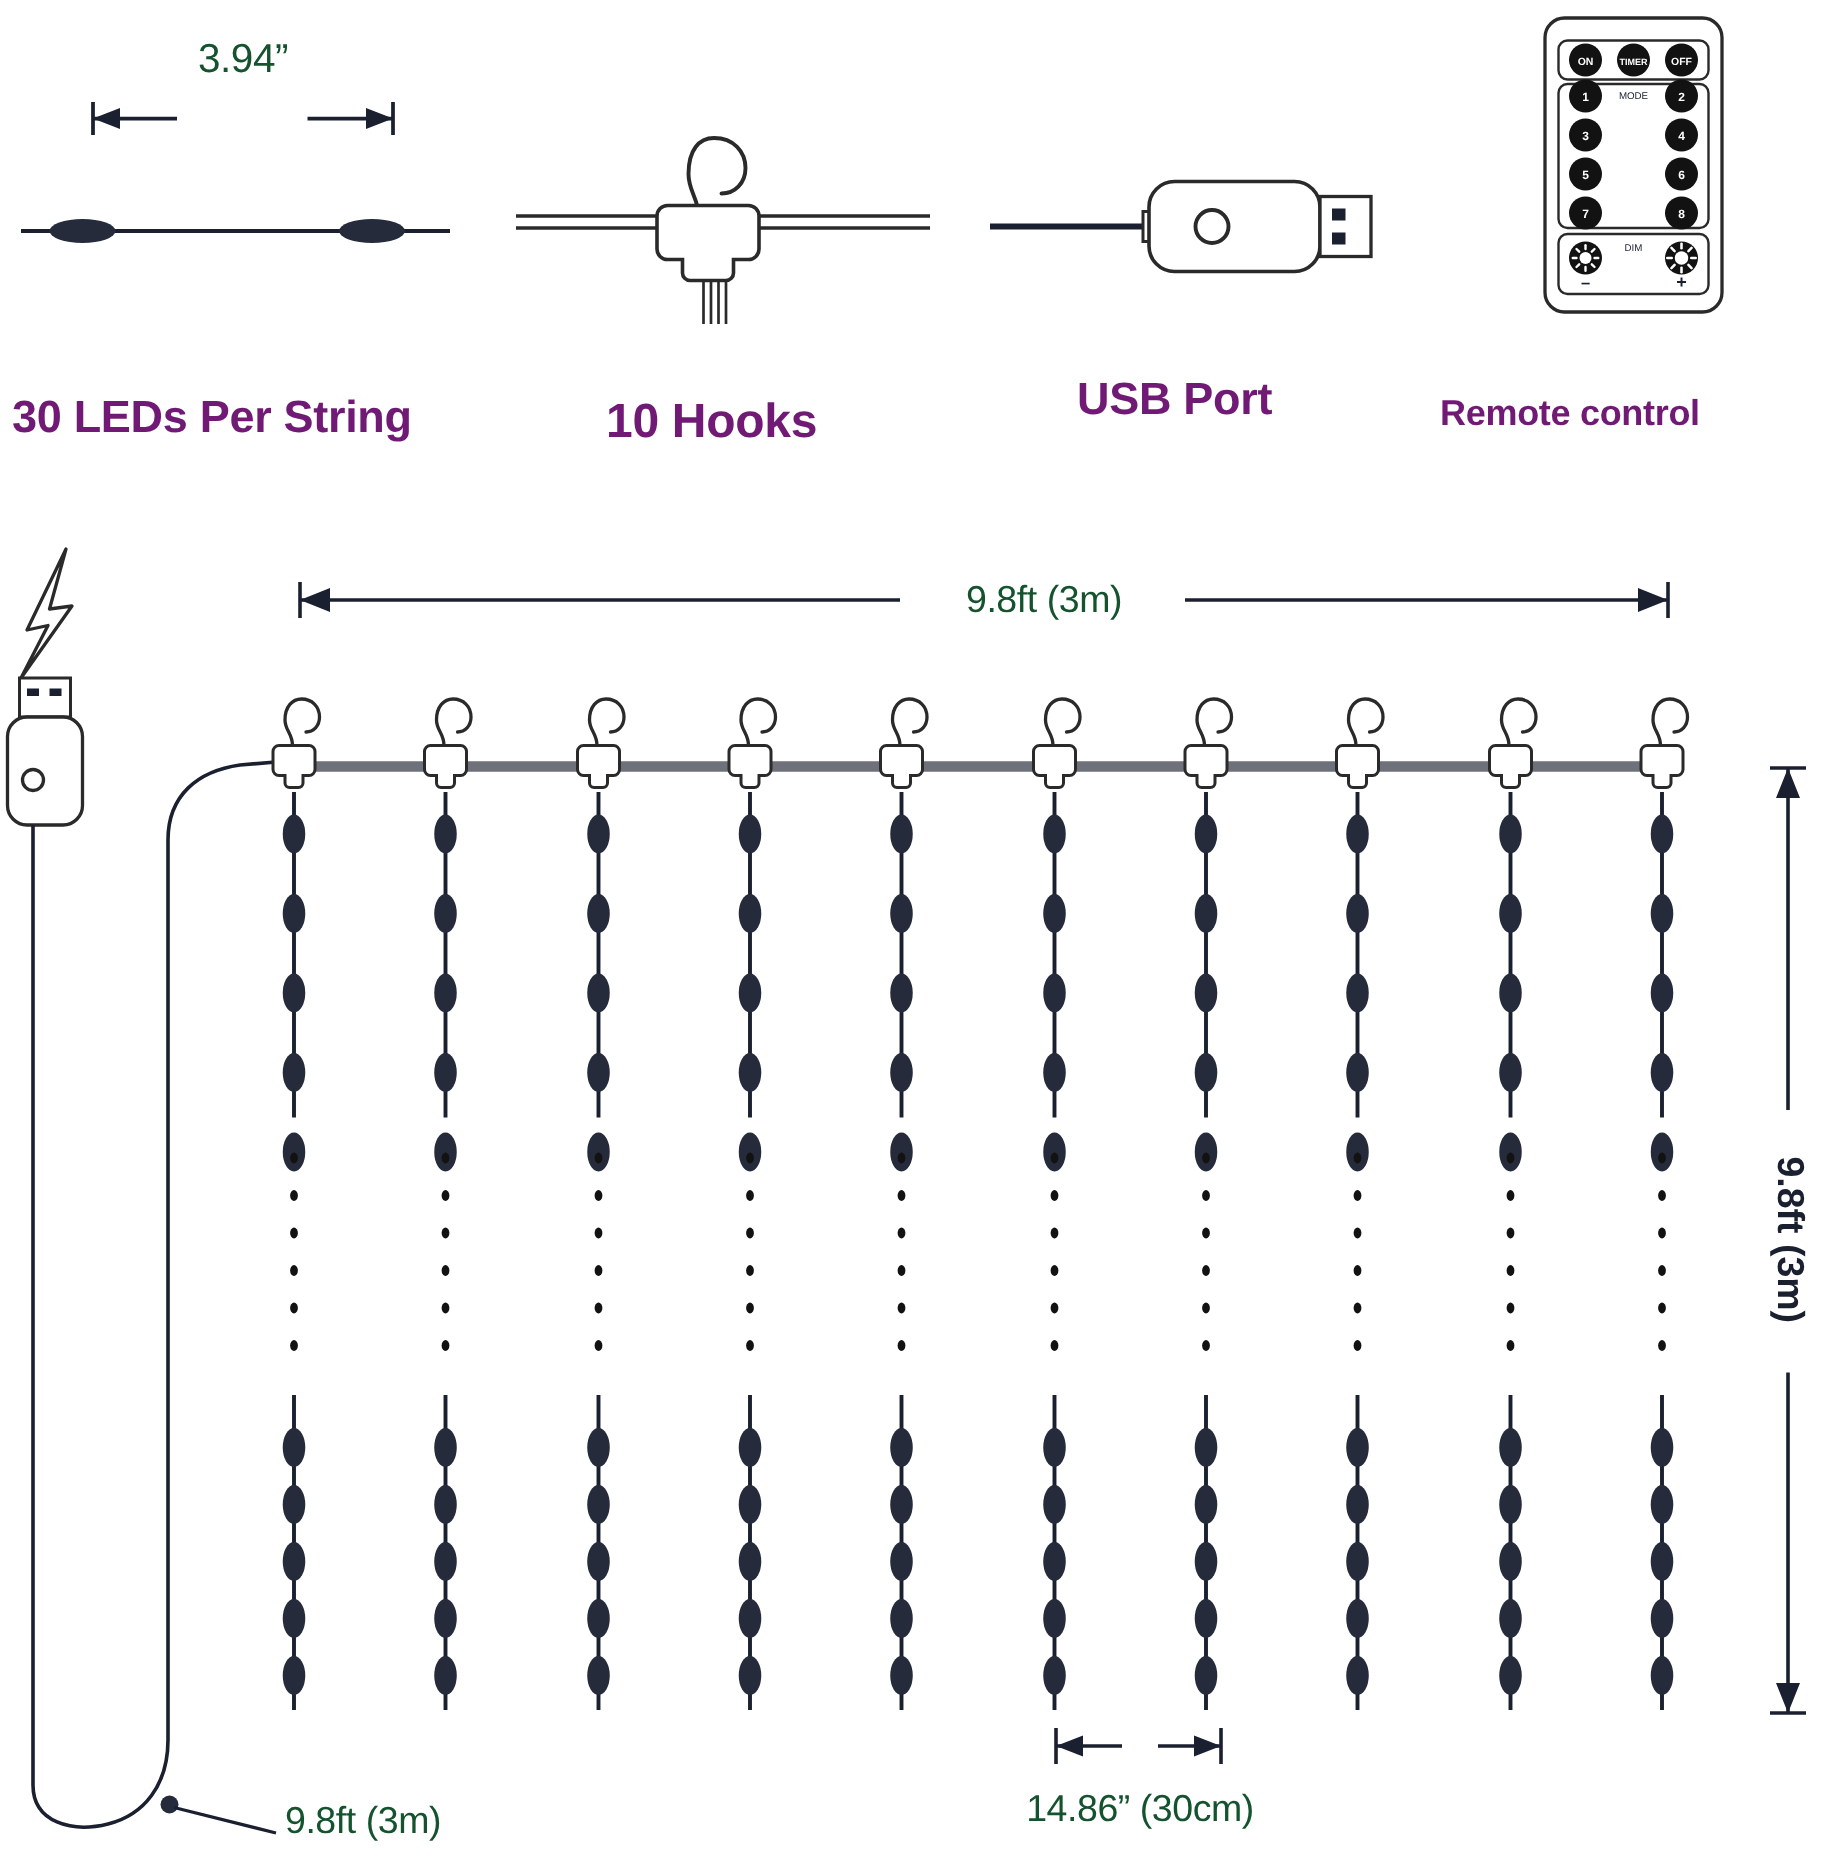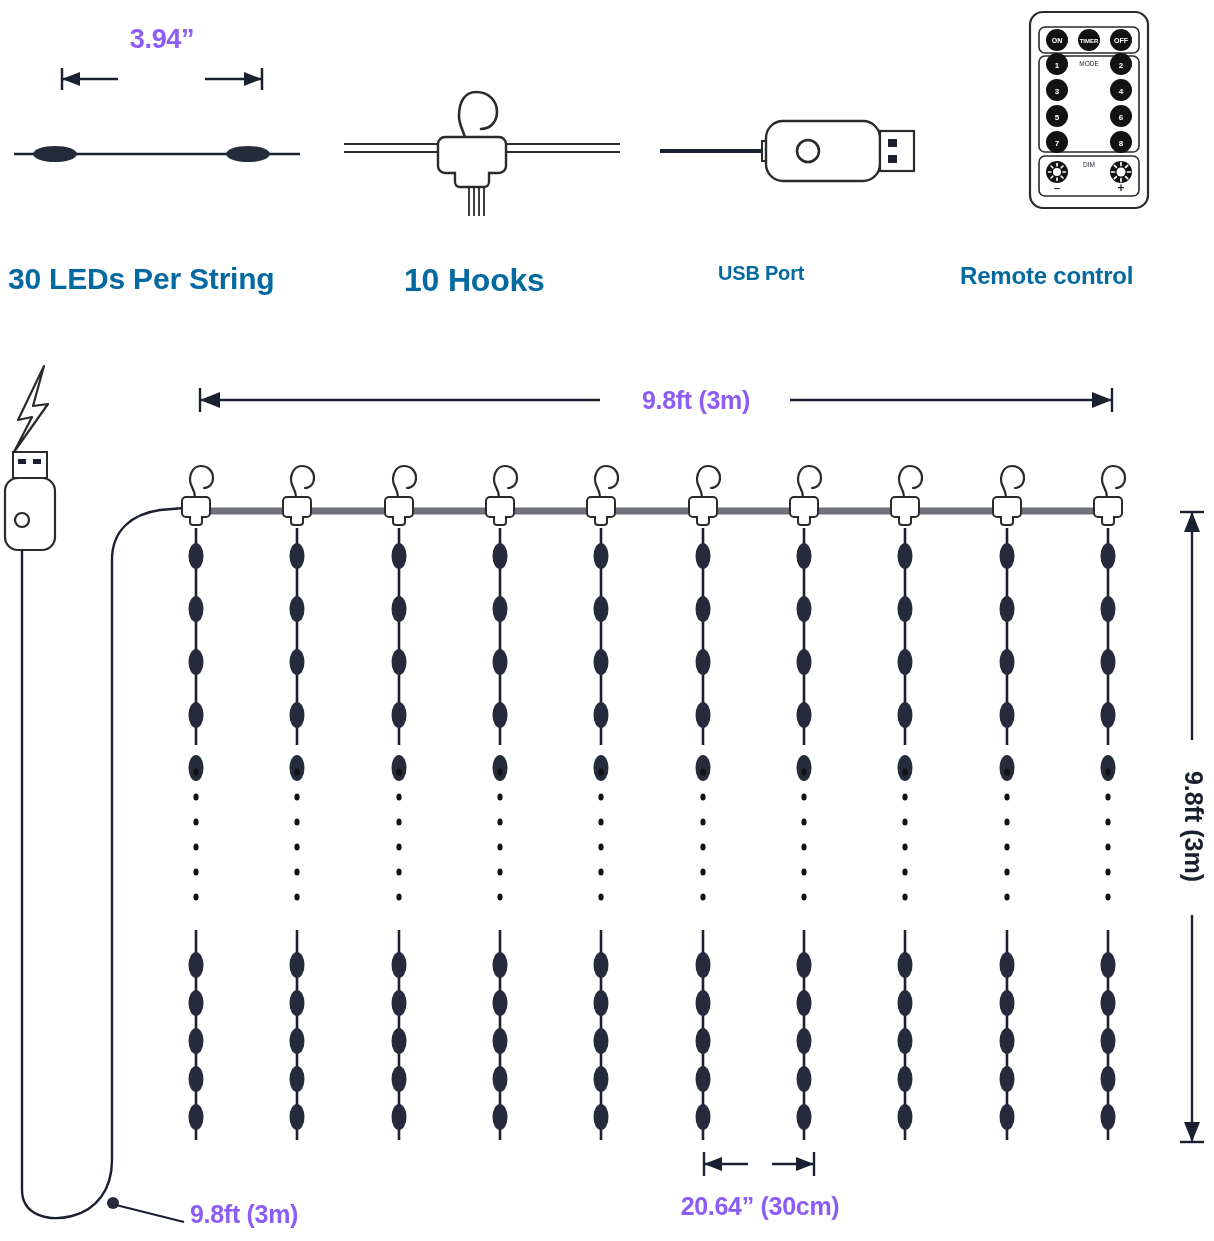--- a/index.html
+++ b/index.html
@@ -6,28 +6,28 @@
   body{
     width:1214px;height:1241px;position:relative;overflow:hidden;
     font-family:"Liberation Sans", sans-serif;
     color:#1b2030;
   }
   #stage{position:absolute;inset:0;}
   svg{display:block;}
   .feature-label{
     position:absolute;
     font-weight:bold;
-    color:#0369a1;
+    color:#701a75;
     white-space:nowrap;
     letter-spacing:-0.2px;
   }
   .dim-text{
     position:absolute;
-    font-weight:bold;
-    color:#8b5cf6;
+    font-weight:normal;
+    color:#14532d;
     white-space:nowrap;
     text-align:center;
     letter-spacing:-0.3px;
   }
   .vert-dim{
     position:absolute;
     font-weight:bold;
     color:#1b2030;
     white-space:nowrap;
     transform-origin:center center;
@@ -477,24 +477,24 @@
       </g>
 
   </svg>
 
   <div class="dim-text" style="left:40px;top:22px;width:244px;font-size:27px;line-height:34px;">
     <div>3.94”</div>
   </div>
 
   <div class="feature-label" style="left:8px;top:262px;font-size:30px;">30 LEDs Per String</div>
   <div class="feature-label" style="left:404px;top:262px;font-size:32px;">10 Hooks</div>
-  <div class="feature-label" style="left:718px;top:262px;font-size:20px;">USB Port</div>
+  <div class="feature-label" style="left:718px;top:250px;font-size:30px;">USB Port</div>
   <div class="feature-label" style="left:960px;top:262px;font-size:24px;">Remote control</div>
 
   <div class="dim-text" style="left:604px;top:386px;width:184px;font-size:25px;">9.8ft (3m)</div>
 
   <div class="vert-dim" style="left:1108px;top:812px;width:170px;font-size:25px;text-align:center;">9.8ft (3m)</div>
 
-  <div class="dim-text" style="left:640px;top:1192px;width:240px;font-size:25px;">20.64” (30cm)</div>
+  <div class="dim-text" style="left:640px;top:1192px;width:240px;font-size:25px;">14.86” (30cm)</div>
 
   <div class="dim-text" style="left:190px;top:1200px;width:160px;font-size:25px;text-align:left;">9.8ft (3m)</div>
 
 </div>
 
 </body></html>

